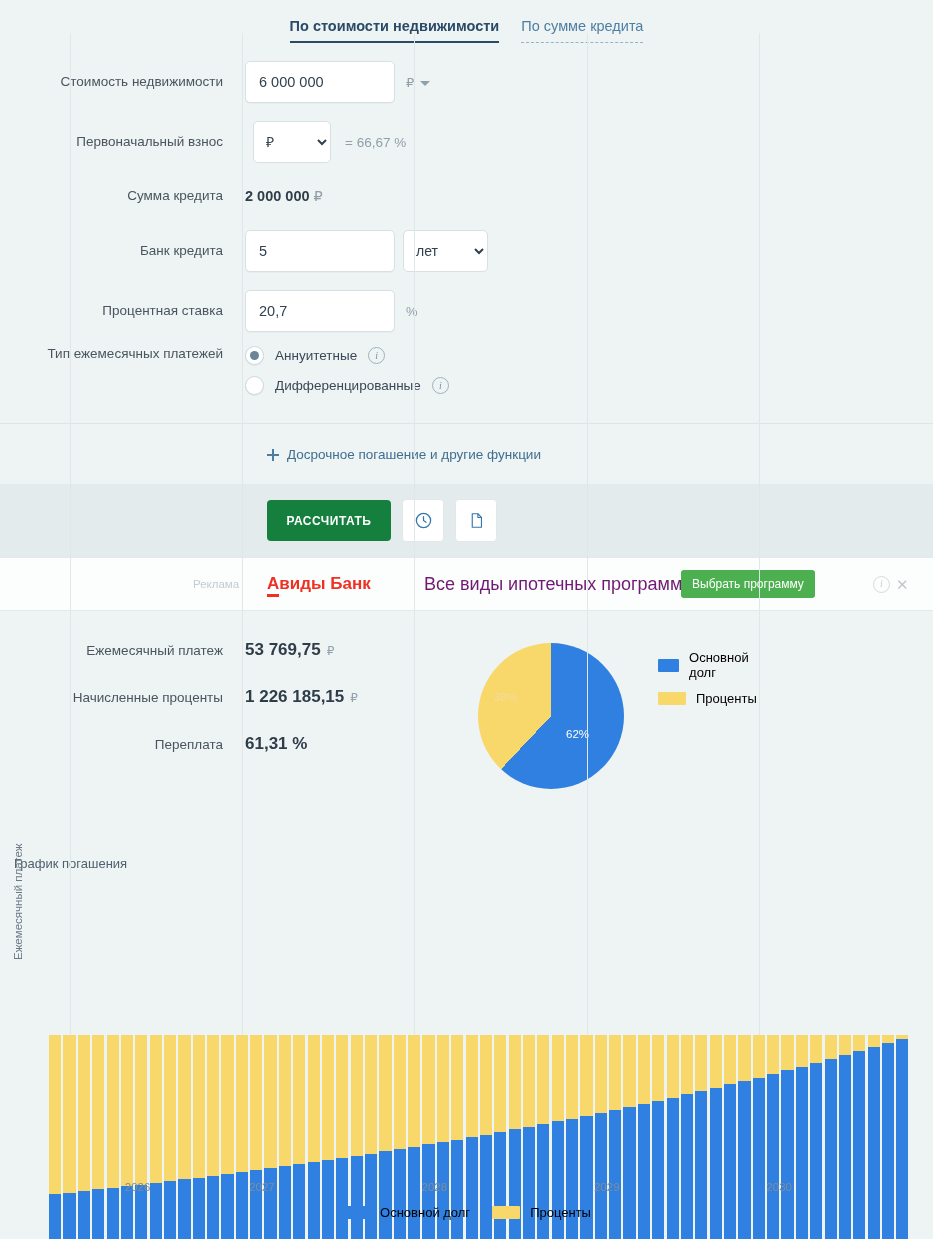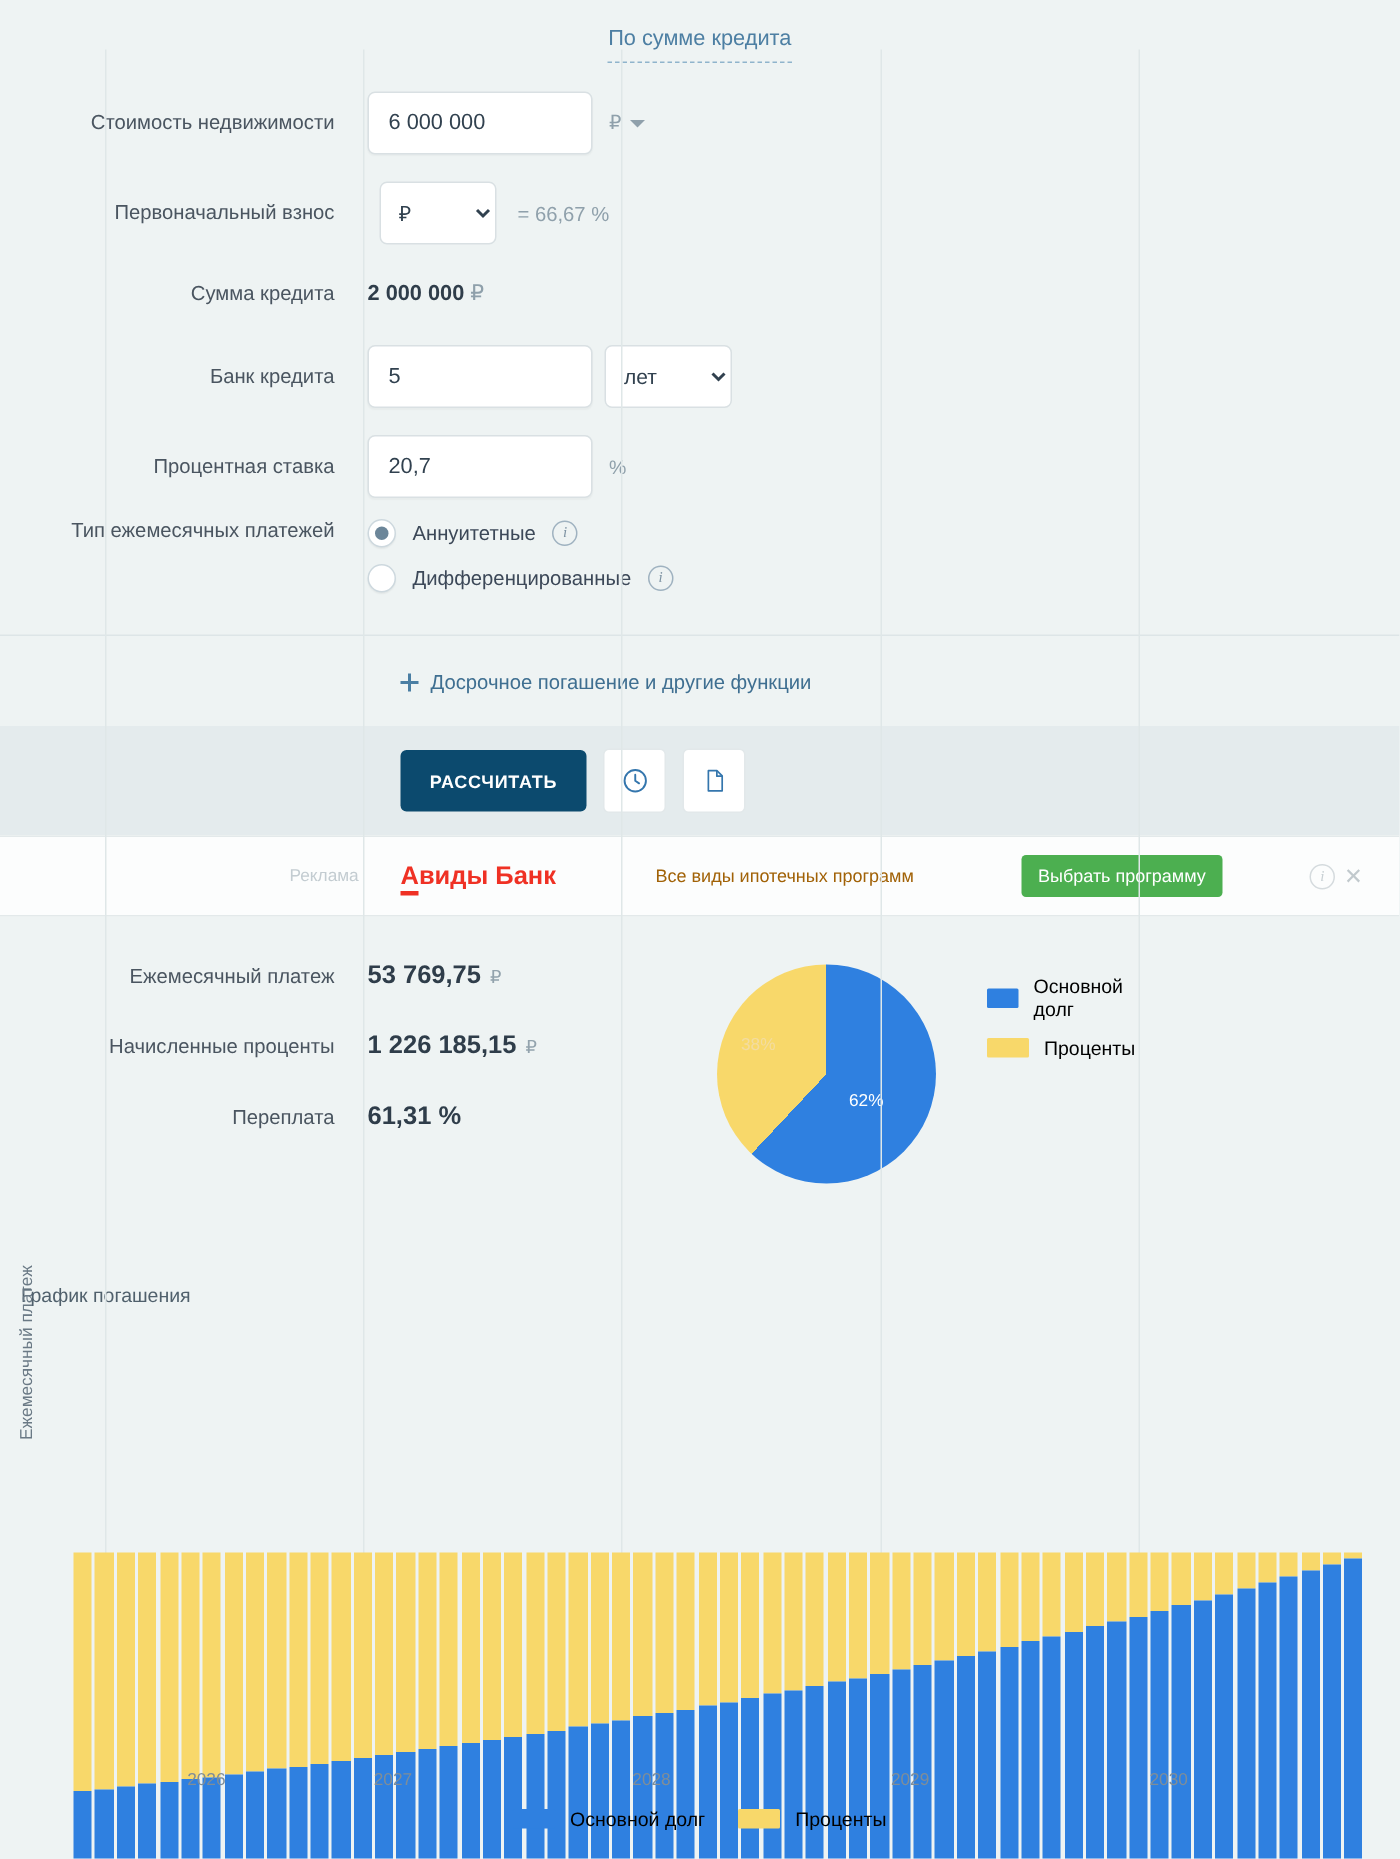--- a/index.html
+++ b/index.html
@@ -172,21 +172,21 @@
 
   
   #band-calc{
     position:absolute;left:0;top:484px;width:933px;height:73px;
     background:#e4ebed;
     display:flex;align-items:center;
   }
   #calc-btn{
     margin-left:267px;
     width:124px;height:41px;
-    background:#0c4a6e;color:#fff;border:0;border-radius:4px;
+    background:#15803d;color:#fff;border:0;border-radius:4px;
     font-family:"Liberation Sans",sans-serif;
     font-size:12px;font-weight:bold;letter-spacing:.5px;
     cursor:pointer;
   }
   .icon-btn{
     width:40px;height:41px;margin-left:11px;
     background:#fff;border:1px solid #e2e8ea;border-radius:4px;
     display:flex;align-items:center;justify-content:center;
     cursor:pointer;
   }
@@ -196,21 +196,21 @@
     position:absolute;left:0;top:557px;width:933px;height:52px;
     background:#fcfdfd;border-top:1px solid #e3e9ea;border-bottom:1px solid #e3e9ea;
     display:flex;align-items:center;
   }
   #ad-label{position:absolute;left:193px;color:#c3ccd1;font-size:11.5px;}
   #ad-logo{
     position:absolute;left:267px;
     color:#ef3124;font-weight:bold;font-size:17px;white-space:nowrap;
   }
   #ad-logo .u{border-bottom:3px solid #ef3124;padding-bottom:1px;}
-  #ad-text{position:absolute;left:437px;color:#a16207;font-size:12px;}
+  #ad-text{position:absolute;left:424px;color:#701a75;font-size:18px;}
   #ad-btn{
     position:absolute;left:681px;
     background:#4caf50;color:#fff;border:0;border-radius:3px;
     padding:7px 11px;font-family:"Liberation Sans",sans-serif;
     font-size:12px;cursor:pointer;
   }
   #ad-info{position:absolute;left:873px;}
   #ad-info .info-ico{border-color:#d5dbde;color:#c8d0d4;}
   #ad-close{
     position:absolute;left:896px;color:#c1c9cd;font-size:15px;cursor:pointer;
@@ -272,20 +272,21 @@
   .xl{position:absolute;font-size:11.5px;color:#7f8d98;transform:translateX(-50%);}
   #chart-legend{
     position:absolute;left:0;top:1205px;width:933px;
     display:flex;justify-content:center;gap:22px;align-items:center;
   }
 </style>
 </head>
 <body>
 
 <div id="tabs">
+  <div class="tab active">По стоимости недвижимости</div>
   <div class="tab inactive">По сумме кредита</div>
 </div>
 
 <div id="form">
 
   <div class="row" id="row-price">
     <div class="lbl">Стоимость недвижимости</div>
     <div class="field">
       <input class="txt" id="inp-price" value="6 000 000" style="">
       <span class="unit">

